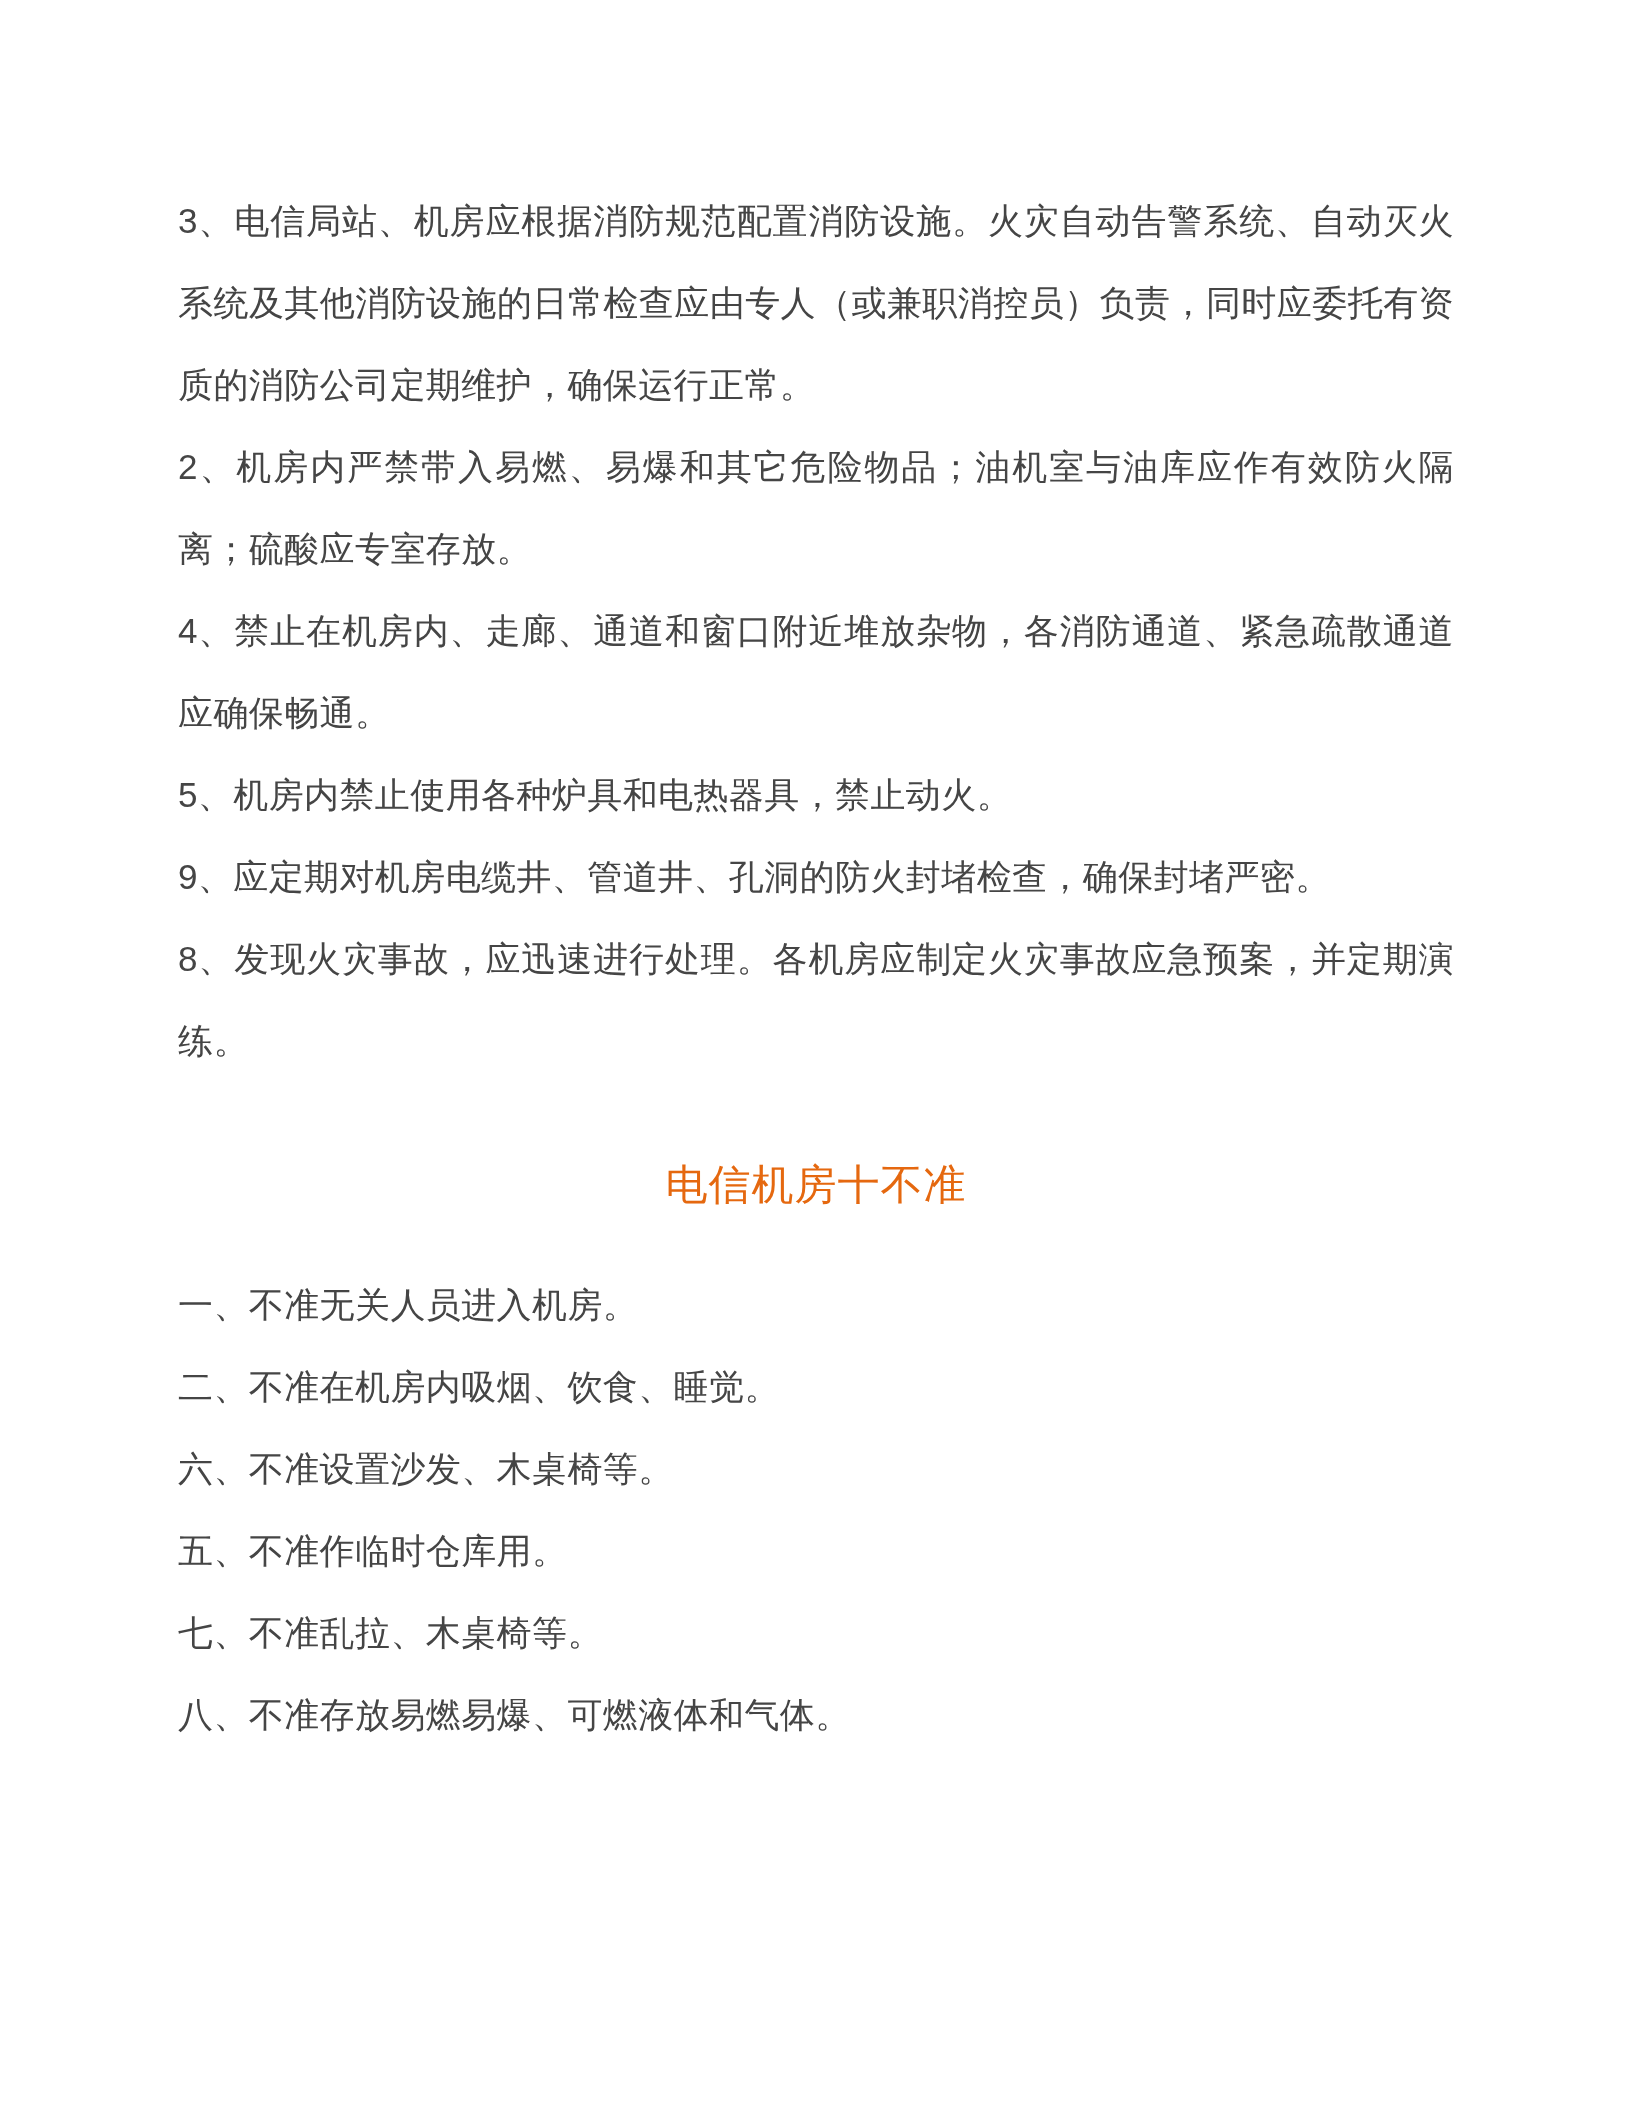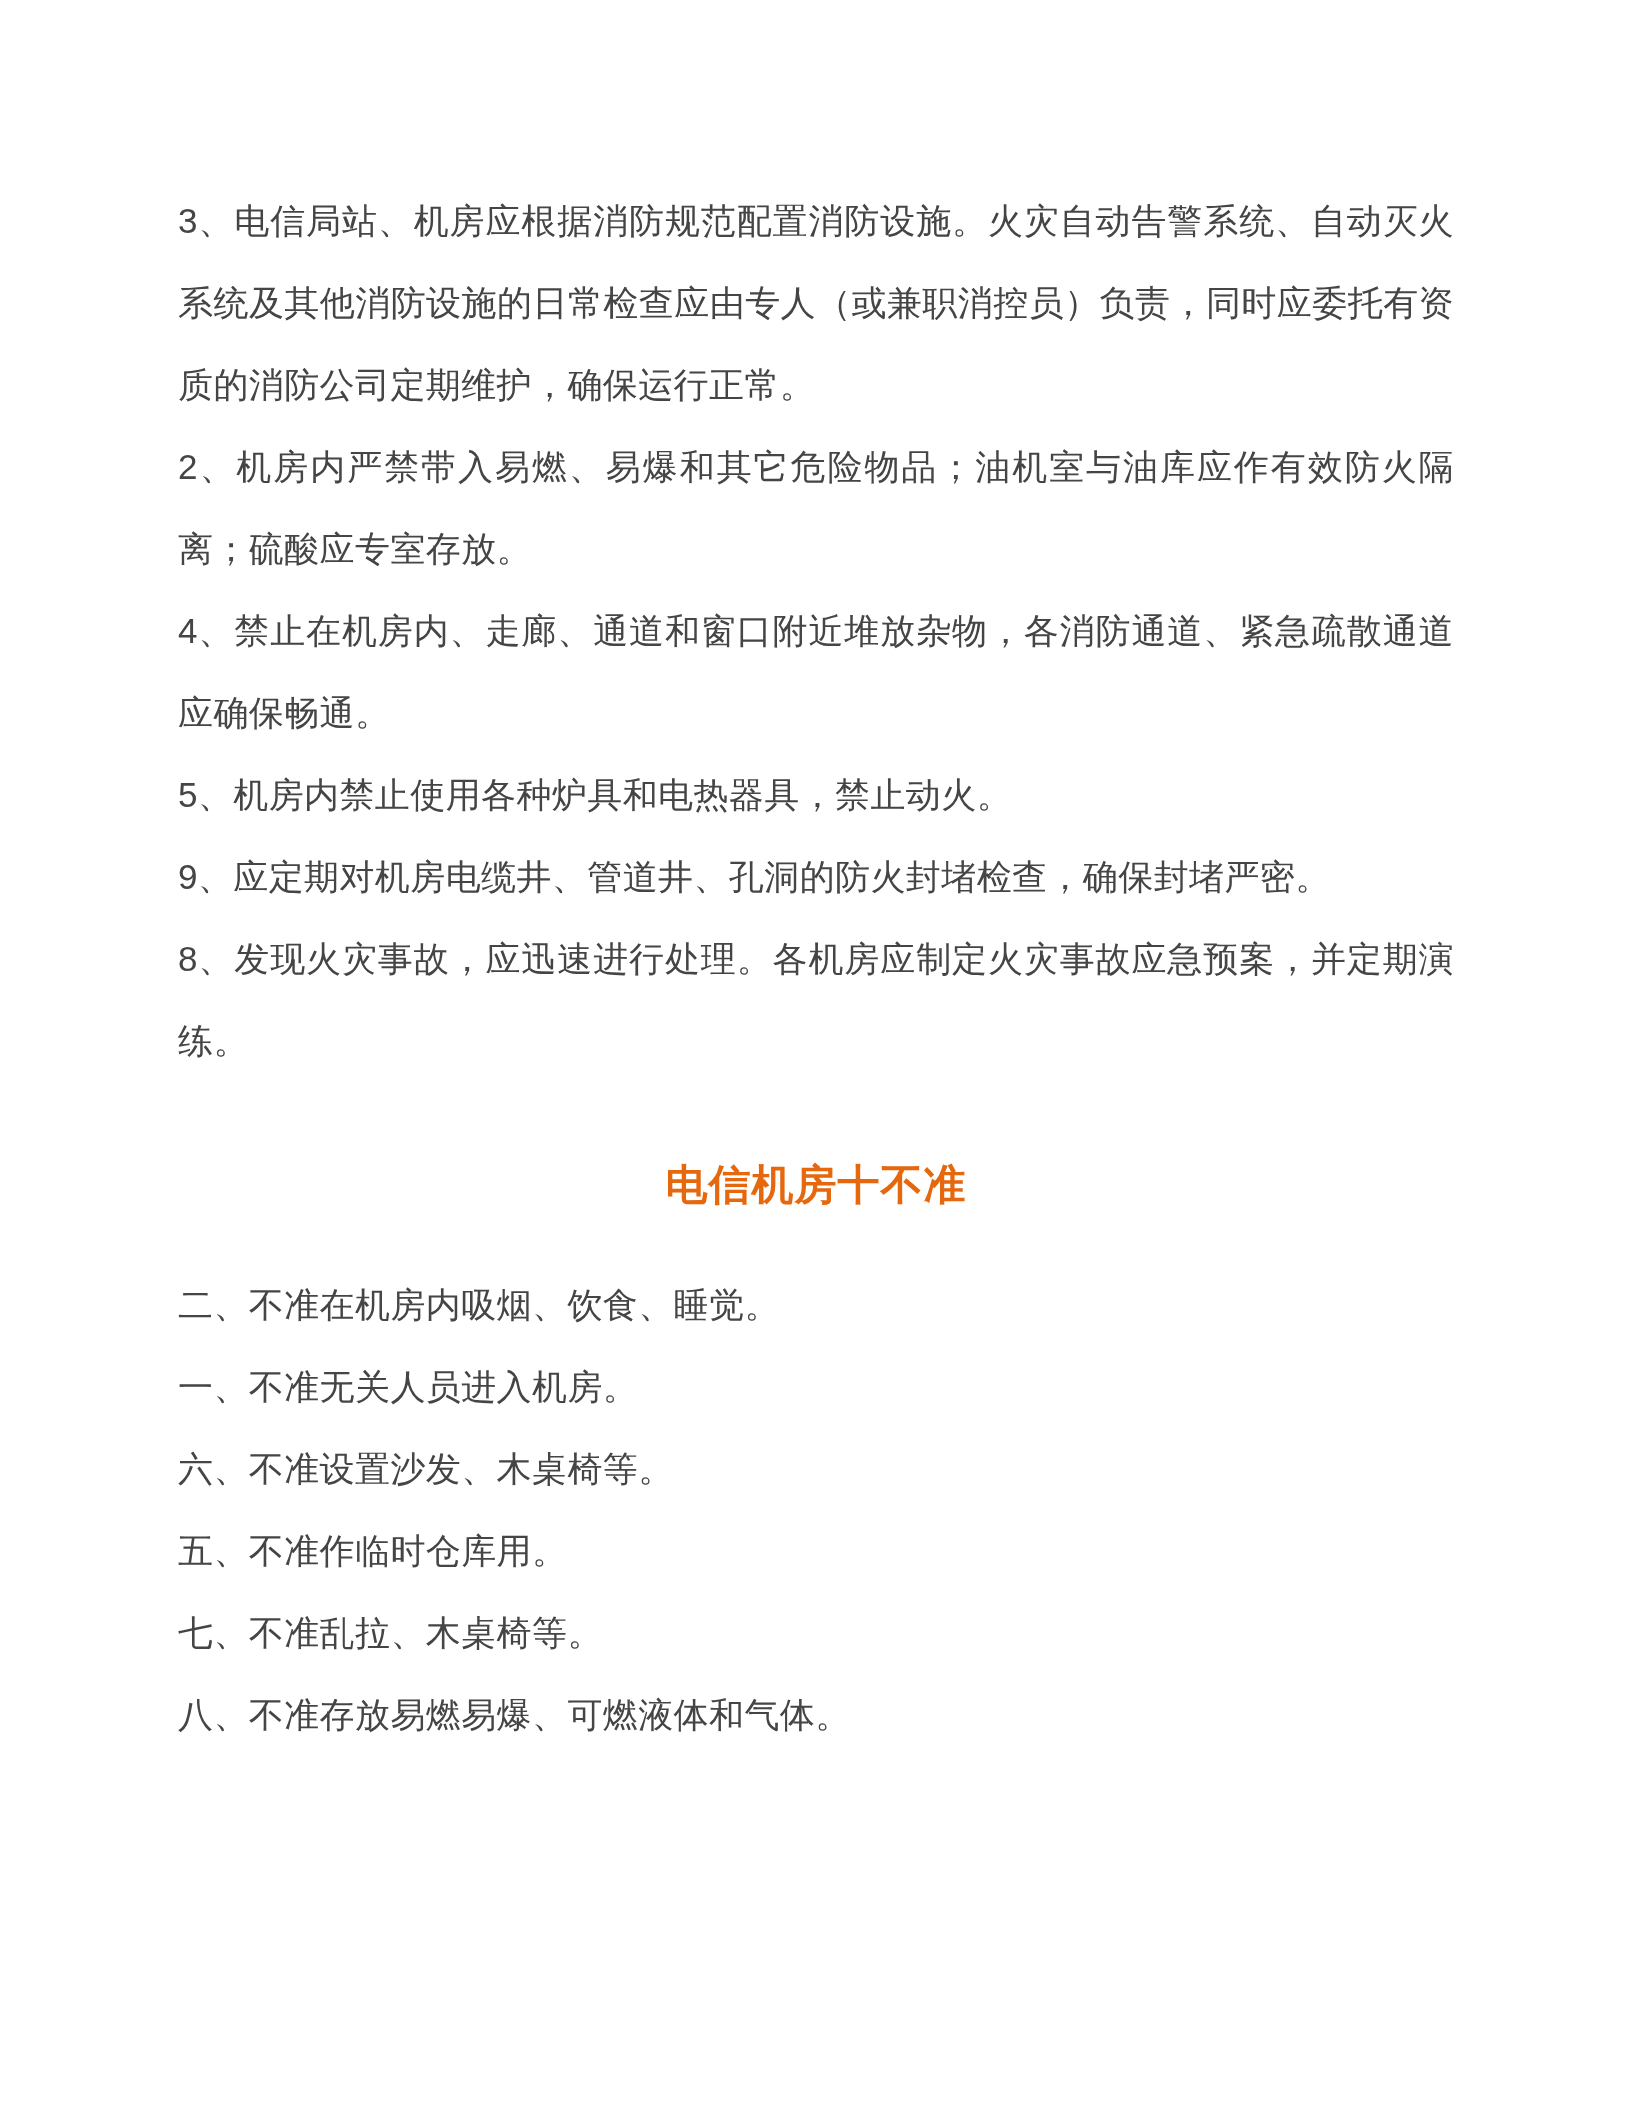--- a/index.html
+++ b/index.html
@@ -24,21 +24,21 @@
     font-size: 35px;
     line-height: 82px;
     text-align: justify;
     letter-spacing: 0.4px;
     color: var(--text-color, #454545);
   }
   .heading {
     margin: 72px 0 48px 0;
     font-size: 42px;
     line-height: 62px;
-    font-weight: bold;
+    font-weight: normal;
     text-align: center;
     letter-spacing: 1px;
     color: var(--accent-color, #e5680f);
   }
   .rule {
     text-align: left;
   }
 </style>
 </head>
 <body>
@@ -50,21 +50,21 @@
     <p class="para">2、机房内严禁带入易燃、易爆和其它危险物品；油机室与油库应作有效防火隔离；硫酸应专室存放。</p>
     <p class="para">4、禁止在机房内、走廊、通道和窗口附近堆放杂物，各消防通道、紧急疏散通道应确保畅通。</p>
     <p class="para">5、机房内禁止使用各种炉具和电热器具，禁止动火。</p>
     <p class="para">9、应定期对机房电缆井、管道井、孔洞的防火封堵检查，确保封堵严密。</p>
     <p class="para">8、发现火灾事故，应迅速进行处理。各机房应制定火灾事故应急预案，并定期演练。</p>
   </section>
 
   <h1 class="heading">电信机房十不准</h1>
 
   <section>
+    <p class="para rule">一、不准无关人员进入机房。</p>
     <p class="para rule">二、不准在机房内吸烟、饮食、睡觉。</p>
-    <p class="para rule">一、不准无关人员进入机房。</p>
     <p class="para rule">六、不准设置沙发、木桌椅等。</p>
     <p class="para rule">五、不准作临时仓库用。</p>
     <p class="para rule">七、不准乱拉、木桌椅等。</p>
     <p class="para rule">八、不准存放易燃易爆、可燃液体和气体。</p>
   </section>
 
 </div>
 
 </body></html>

